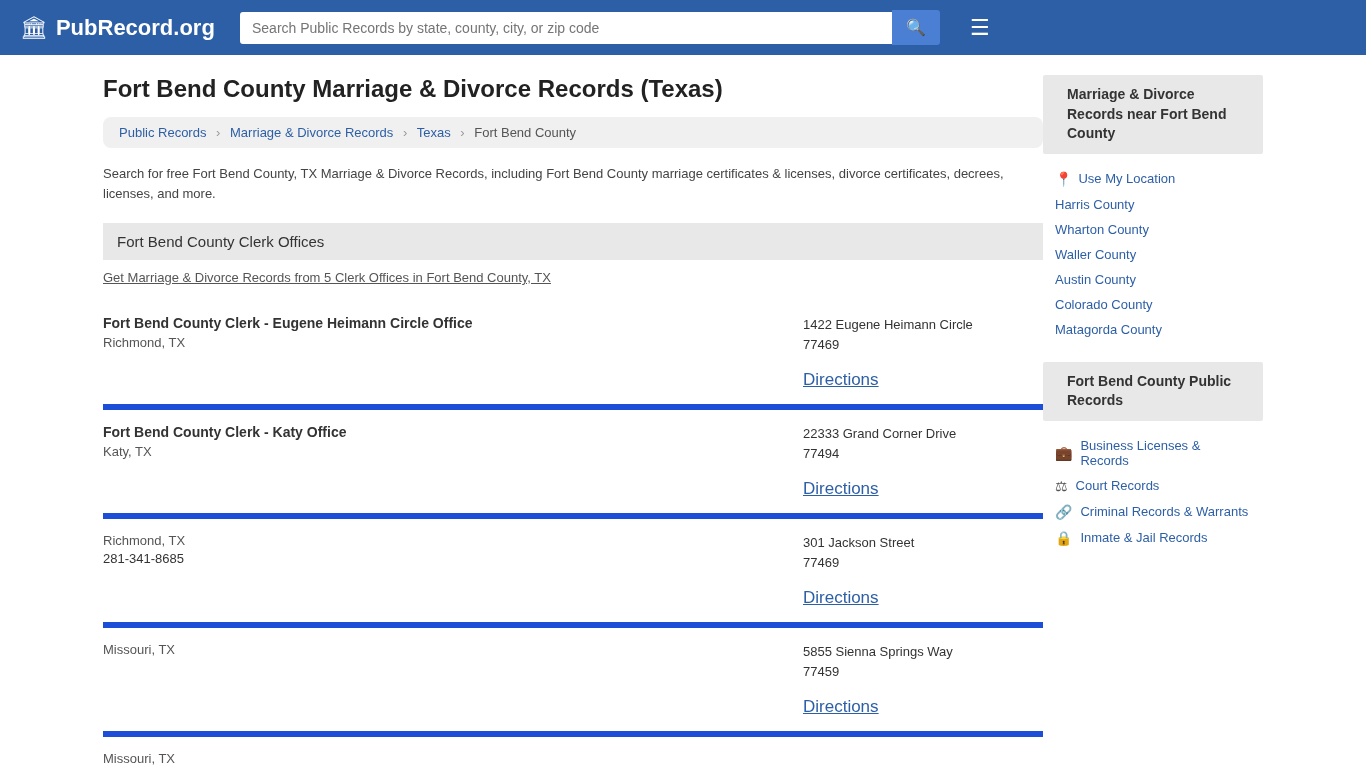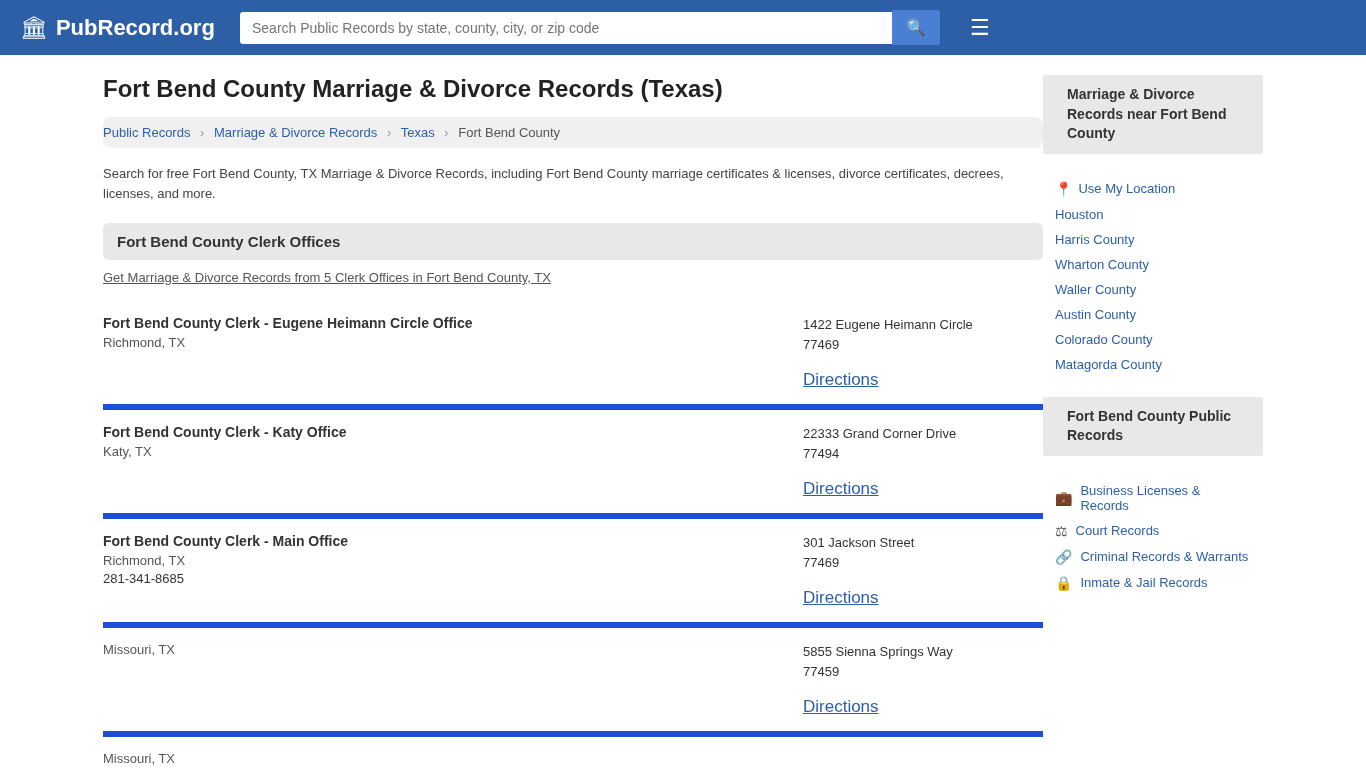--- a/index.html
+++ b/index.html
@@ -80,21 +80,21 @@
     .page-title {
       font-size: 24px;
       font-weight: bold;
       color: #222;
       margin-bottom: 14px;
     }
 
     
     .breadcrumb {
       background: #f0f0f0;
-      padding: 8px 0;
+      padding: 8px 16px;
       font-size: 13px;
       color: #555;
       margin-bottom: 16px;
       border-radius: 8px;
     }
     .breadcrumb a {
       color: #2d5fa6;
       text-decoration: none;
     }
     .breadcrumb-sep { margin: 0 6px; color: #999; }
@@ -105,24 +105,24 @@
       color: #444;
       margin-bottom: 20px;
       line-height: 1.5;
     }
 
     
     .section-header {
       background: #e8e8e8;
       padding: 10px 14px;
       font-size: 15px;
-      font-weight: bold;
+      font-weight: normal;
       color: #333;
       margin-bottom: 10px;
-      border-radius: 6px;
+      border-radius: 0;
     }
 
     
     .section-subtitle {
       font-size: 13px;
       color: #555;
       margin-bottom: 16px;
       text-decoration: underline;
     }
 
@@ -169,21 +169,21 @@
       margin-top: 16px;
     }
 
     
     .sidebar-section-title {
       background: #e8e8e8;
       padding: 10px 24px;
       font-size: 14px;
       font-weight: bold;
       color: #333;
-      margin-bottom: 22px;
+      margin-bottom: 12px;
       border-radius: 2px;
       line-height: 1.4;
     }
     .sidebar-list {
       list-style: none;
       padding: 0;
       margin-bottom: 20px;
     }
     .sidebar-list li {
       padding: 5px 12px;
@@ -273,21 +273,20 @@
           <div class="office-city">Katy, TX</div>
         </div>
         <div class="office-right">
           <div class="office-address">22333 Grand Corner Drive<br>77494</div>
           <a class="directions-link" href="#">Directions</a>
         </div>
       </div>
 
       <div class="office-entry">
         <div class="office-left">
-          <div class="office-name">Fort Bend County Clerk - Main Office</div>
           <div class="office-city">Richmond, TX</div>
           <div class="office-phone">281-341-8685</div>
         </div>
         <div class="office-right">
           <div class="office-address">301 Jackson Street<br>77469</div>
           <a class="directions-link" href="#">Directions</a>
         </div>
       </div>
 
       <div class="office-entry">
@@ -314,21 +313,20 @@
 
   <aside class="sidebar">
 
     <div class="sidebar-section-title">Marriage &amp; Divorce Records near Fort Bend County</div>
 
     <ul class="sidebar-list">
       <li class="use-location">
         <span class="location-icon">📍</span>
         <a href="#">Use My Location</a>
       </li>
-      <li><a href="#">Houston</a></li>
       <li><a href="#">Harris County</a></li>
       <li><a href="#">Wharton County</a></li>
       <li><a href="#">Waller County</a></li>
       <li><a href="#">Austin County</a></li>
       <li><a href="#">Colorado County</a></li>
       <li><a href="#">Matagorda County</a></li>
     </ul>
 
     <div class="sidebar-section-title">Fort Bend County Public Records</div>
 

